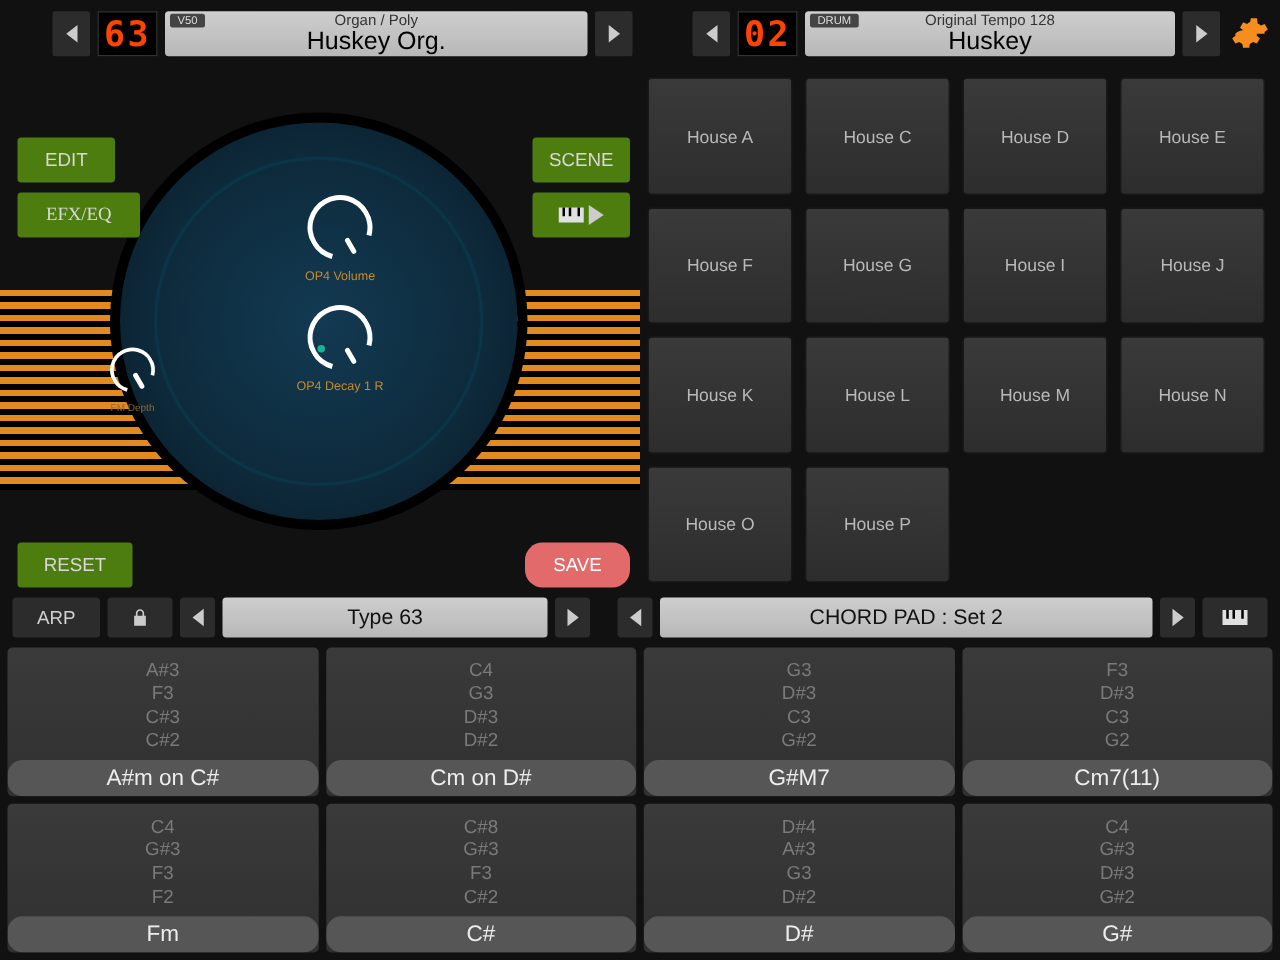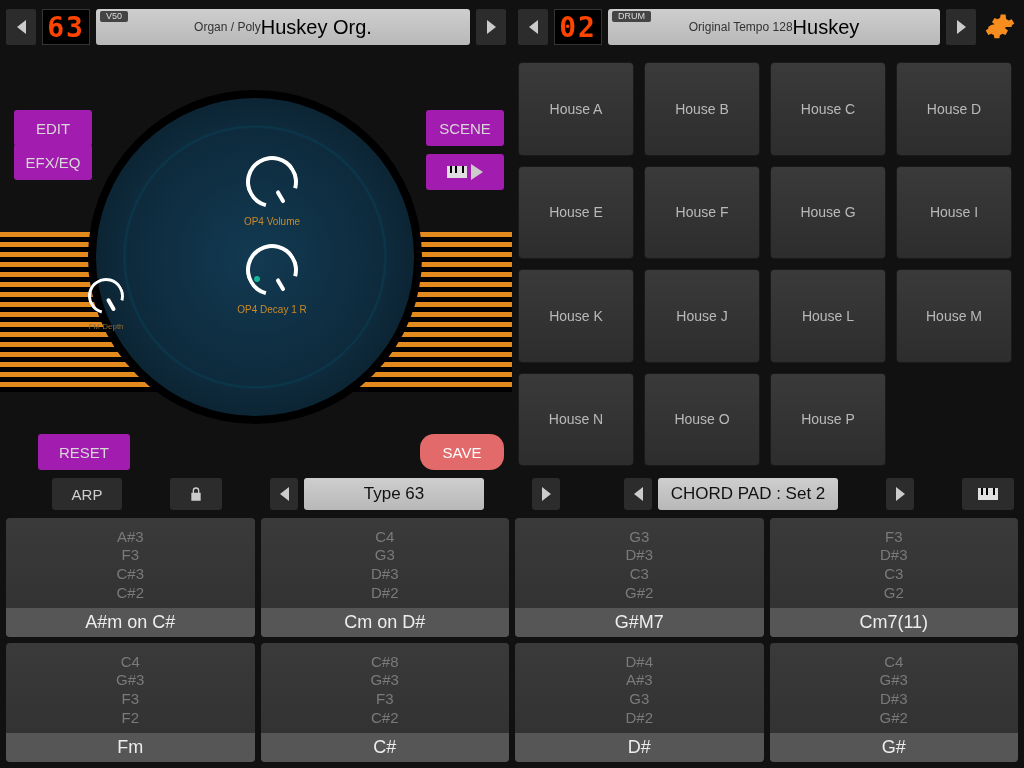--- a/index.html
+++ b/index.html
@@ -1,23 +1,23 @@
 <!DOCTYPE html>
 <html><head>
 <meta charset="utf-8">
 <style>
   * { box-sizing: border-box; margin: 0; padding: 0; }
   html, body { width: 1024px; height: 768px; font-family: -apple-system, "Helvetica Neue", Arial, sans-serif; background:#000; color:#fff; overflow:hidden; }
   body { background:#111; }
 
   .top { display:flex; height:54px; }
-  .top-left, .top-right { flex:1; display:flex; align-items:center; gap:6px; padding:8px 6px; }
+  .top-left, .top-right { flex:1; display:flex; align-items:center; gap:6px; padding:8px 6px;margin-left:36px; }
   .arrow-btn { width:30px; height:36px; background:#2c2c2c; display:flex; align-items:center; justify-content:center; color:#ccc; cursor:pointer; border-radius:2px;}
   .digit-box { width:48px; height:36px; background:#000; color:#f40; font-family:"Digital-7",monospace; font-size:28px; font-weight:bold; display:flex; align-items:center; justify-content:center; letter-spacing:2px; border:1px solid #333; }
-  .preset-box { flex:1; height:36px; background:linear-gradient(#cecece,#b8b8b8); border-radius:3px; position:relative; color:#111; display:flex; align-items:center; justify-content:center; line-height:1.05; }
+  .preset-box { flex:1; height:36px; background:linear-gradient(#cecece,#b8b8b8); border-radius:3px; position:relative; color:#111; display:flex; flex-direction:column; align-items:center; justify-content:center; line-height:1.05; }
   .preset-tag { position:absolute; left:4px; top:2px; background:#444; color:#ddd; font-size:9px; padding:1px 6px; border-radius:2px;}
   .preset-sub { font-size:12px; color:#333;}
   .preset-name { font-size:20px; color:#000;}
   .top-right .gear { width:36px; height:36px; display:flex; align-items:center; justify-content:center; color:#f78c1f; }
 
   .mid { display:flex; height:420px; }
   .mid-left { width:50%; position:relative; overflow:hidden; }
   .mid-right { width:50%; padding:8px 12px 8px 6px; }
 
   .stripes { position:absolute; top:178px; left:0; width:100%; height:160px;
@@ -26,47 +26,47 @@
     background: radial-gradient(circle at 50% 50%, #123a52 0%, #0e2b3d 55%, #081a26 100%); border:8px solid #000;}
   .disc::after{content:"";position:absolute; inset:0; border-radius:50%;
     background:radial-gradient(circle at 50% 50%, rgba(0,255,200,0) 57%, rgba(0,120,150,.18) 58%, rgba(0,0,0,0) 59%),
                radial-gradient(circle at 50% 50%, rgba(0,120,150,0) 82%, rgba(0,120,150,.12) 83%, rgba(0,0,0,0) 84%);}
   .knob { position:absolute; width:52px; height:52px; border:4px solid #fff; border-radius:50%; border-top-color:transparent; transform:rotate(150deg);}
   .knob.small { width:36px; height:36px; border-width:3px;}
   .knob::after{content:""; position:absolute; width:4px; height:14px; background:#fff; left:50%; top:-2px; transform:translateX(-50%); border-radius:2px;}
   .knob-lab { position:absolute; color:#c98a2a; font-size:10px; width:100px; text-align:center; transform:translateX(-50%);}
   .knob-dot { position:absolute; width:6px; height:6px; background:#14b59b; border-radius:50%;}
 
-  .ctrl-btn { position:absolute; height:36px; background:#a21caf; color:#d8d8d8; font-size:15px; display:flex; align-items:center; justify-content:center; border-radius:3px; cursor:pointer;}
-  .reset-btn { left:14px; top:380px; width:92px;margin-left:24px;}
+  .ctrl-btn { position:absolute; height:36px; background:#4d7c0f; color:#d8d8d8; font-size:15px; display:flex; align-items:center; justify-content:center; border-radius:3px; cursor:pointer;}
+  .reset-btn { left:14px; top:380px; width:92px;}
   .edit-btn { left:14px; top:56px; width:78px;}
-  .efx-btn { left:14px; top:90px; width:78px;}
+  .efx-btn { left:14px; top:100px; width:98px;font-family:Liberation Serif, serif;}
   .scene-btn { right:8px; top:56px; width:78px;}
   .play-btn { right:8px; top:100px; width:78px; gap:4px;}
   .save-btn { right:8px; top:380px; width:84px; background:#e26a6a; color:#fff;border-radius:14px;}
 
   .kb-icon{width:20px;height:12px;background:#e0e0e0;display:inline-block;position:relative;}
   .kb-icon::before,.kb-icon::after{content:"";position:absolute;top:0;width:2px;height:7px;background:#000;}
   .kb-icon::before{left:3px; box-shadow:5px 0 #000, 12px 0 #000;}
   .kb-icon::after{display:none;}
 
   .drum-grid { display:grid; grid-template-columns:repeat(4,1fr); grid-template-rows:repeat(4,1fr); gap:10px; height:100%; }
   .drum-pad { background:linear-gradient(#3a3a3a,#2d2d2d); border:1px solid #1a1a1a; border-radius:4px; display:flex; align-items:center; justify-content:center; color:#b9b9b9; font-size:14px; cursor:pointer;}
 
   .row2 { height:40px; display:flex; gap:6px; padding:4px 10px;}
-  .seg-btn { background:#2c2c2c; color:#d0d0d0; display:flex; align-items:center; justify-content:center; border-radius:3px; cursor:pointer; font-size:15px;margin-left:42px;}
+  .seg-btn { background:#2c2c2c; color:#d0d0d0; display:flex; align-items:center; justify-content:center; border-radius:3px; cursor:pointer; font-size:15px;}
   .arp-btn { width:70px;} .lock-btn{width:52px;}
   .mini-arrow{ width:28px;}
   .bar-sel { flex:1; background:linear-gradient(#cecece,#b8b8b8); color:#111; font-size:17px; border-radius:3px; display:flex; align-items:center; justify-content:center;}
   .kb-btn { width:52px;}
 
   .bottom { height:254px; display:grid; grid-template-columns:repeat(4,1fr); grid-template-rows:repeat(2,1fr); gap:6px; padding:4px 6px 6px;}
   .chord-pad { background:linear-gradient(#3a3a3a,#303030); border-radius:4px; display:flex; flex-direction:column; align-items:center; overflow:hidden; cursor:pointer;}
   .chord-notes { flex:1; display:flex; flex-direction:column; align-items:center; justify-content:center; color:#7a7a7a; font-size:15px; line-height:1.25; padding-top:4px;}
-  .chord-label { width:100%; text-align:center; background:#565656; color:#ededed; font-size:18px; padding:4px 0;}
+  .chord-label { width:100%; text-align:center; background:#565656; color:#ededed; font-size:18px; padding:4px 0;border-radius:12px;}
 
   .tri { width:0;height:0;border-top:7px solid transparent;border-bottom:7px solid transparent;}
   .tri.left{border-right:9px solid #ccc;} .tri.right{border-left:9px solid #ccc;}
   .play-tr{width:0;height:0;border-top:8px solid transparent;border-bottom:8px solid transparent;border-left:12px solid #ccc;}
 </style>
 </head>
 <body>
 
 <div class="top">
   <div class="top-left">
@@ -124,29 +124,28 @@
       <span class="kb-icon"></span>
       <span class="play-tr"></span>
     </div>
     <div class="ctrl-btn reset-btn">RESET</div>
     <div class="ctrl-btn save-btn">SAVE</div>
   </div>
 
   <div class="mid-right">
     <div class="drum-grid">
       <div class="drum-pad">House A</div>
-      <div class="drum-pad">House B</div>
       <div class="drum-pad">House C</div>
       <div class="drum-pad">House D</div>
       <div class="drum-pad">House E</div>
       <div class="drum-pad">House F</div>
       <div class="drum-pad">House G</div>
       <div class="drum-pad">House I</div>
+      <div class="drum-pad">House J</div>
       <div class="drum-pad">House K</div>
-      <div class="drum-pad">House J</div>
       <div class="drum-pad">House L</div>
       <div class="drum-pad">House M</div>
       <div class="drum-pad">House N</div>
       <div class="drum-pad">House O</div>
       <div class="drum-pad">House P</div>
     </div>
   </div>
 </div>
 
 <div class="row2">

